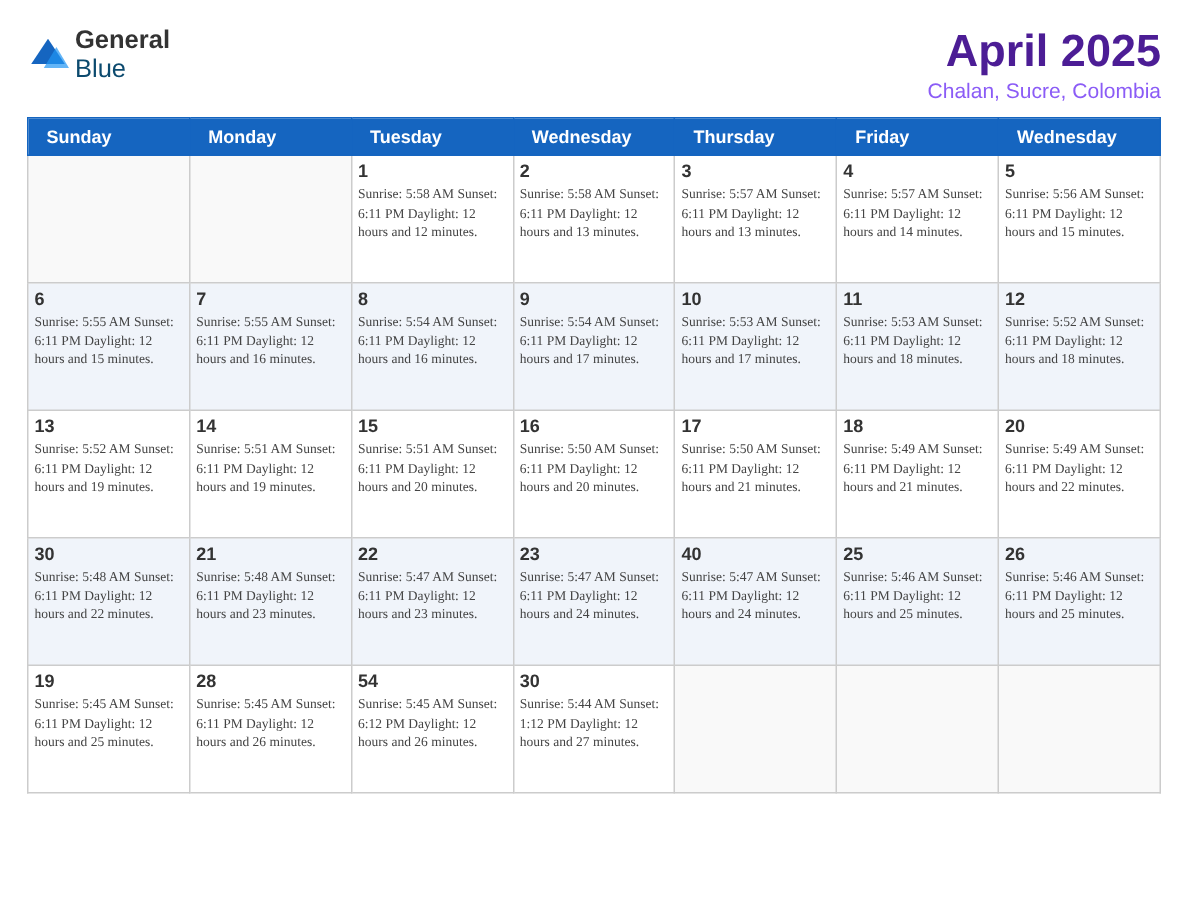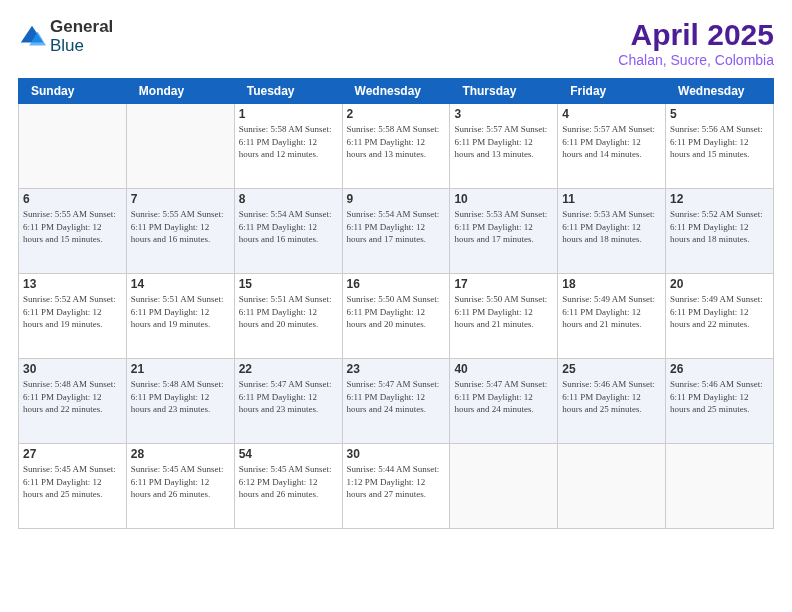--- a/index.html
+++ b/index.html
@@ -325,21 +325,21 @@
           <td>
             <span class="day-number">26</span>
             <div class="day-info">Sunrise: 5:46 AM
 Sunset: 6:11 PM
 Daylight: 12 hours
 and 25 minutes.</div>
           </td>
         </tr>
         <tr>
           <td>
-            <span class="day-number">27</span>
+            <span class="day-number">19</span>
             <div class="day-info">Sunrise: 5:45 AM
 Sunset: 6:11 PM
 Daylight: 12 hours
 and 25 minutes.</div>
           </td>
           <td>
             <span class="day-number">28</span>
             <div class="day-info">Sunrise: 5:45 AM
 Sunset: 6:11 PM
 Daylight: 12 hours

